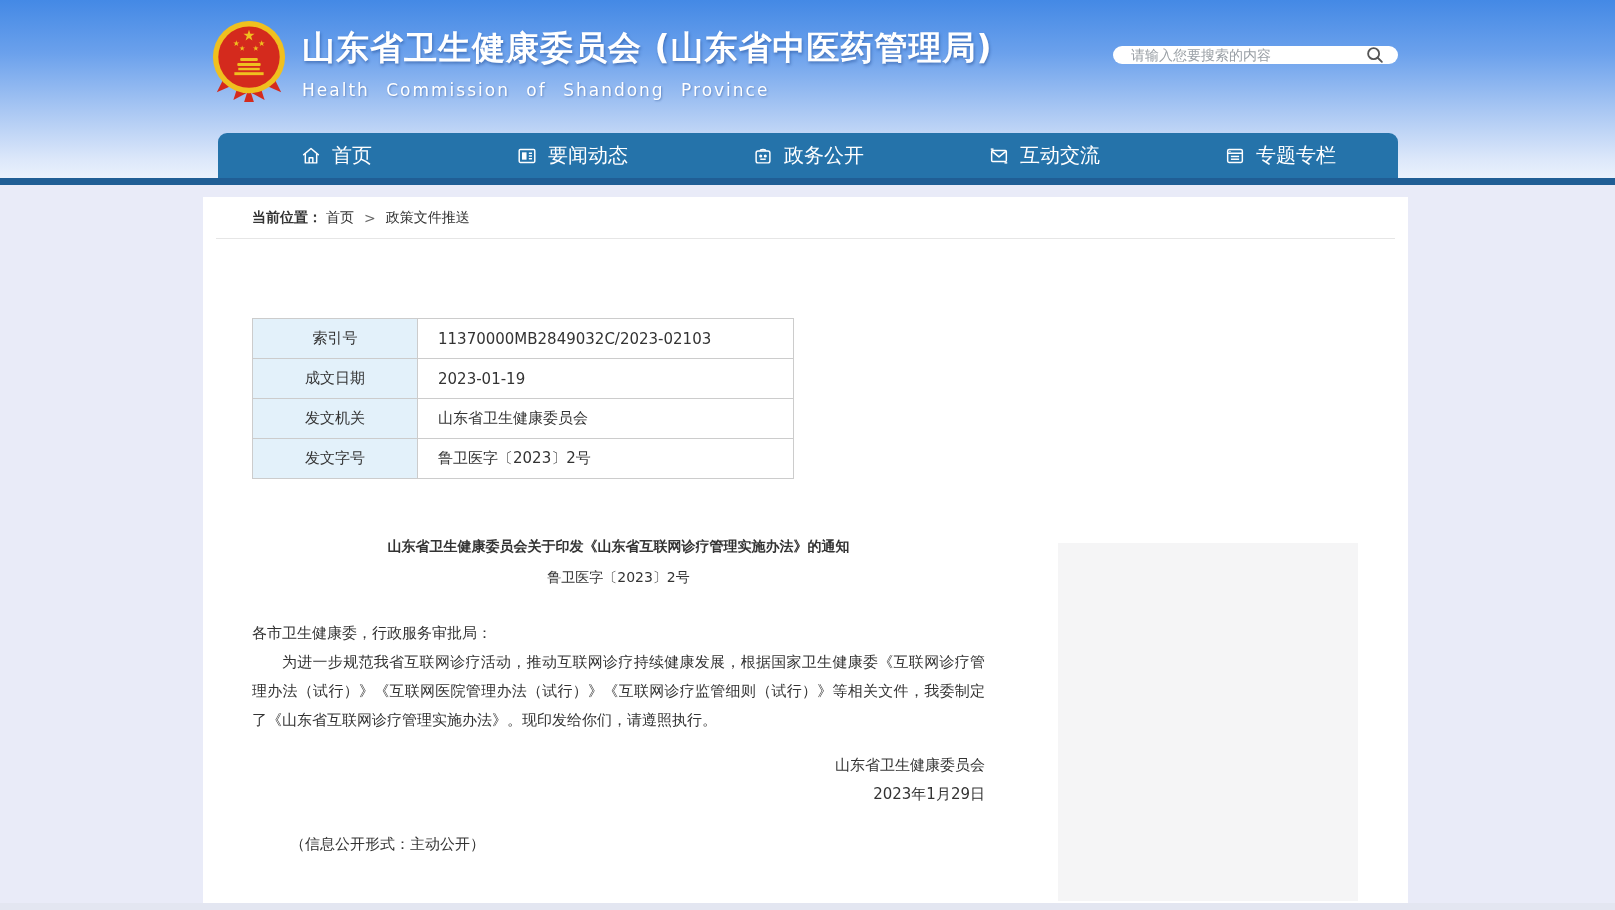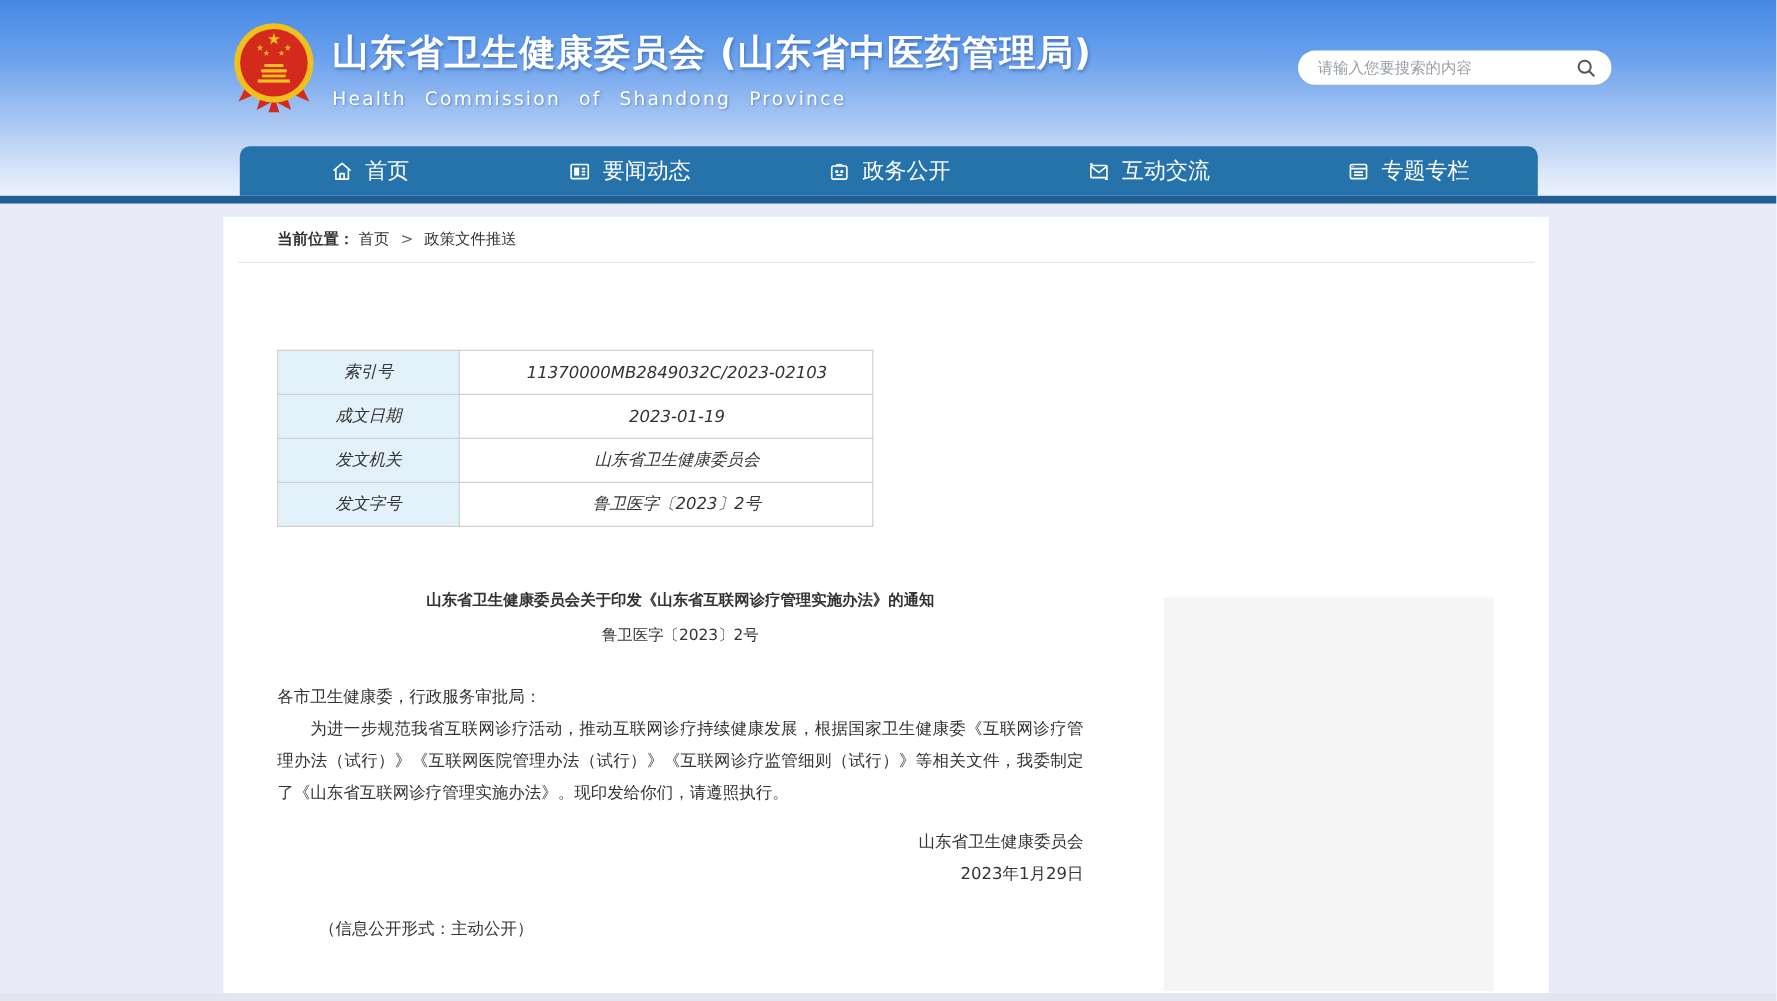--- a/index.html
+++ b/index.html
@@ -24,21 +24,21 @@
   .brand-text { margin-left:14px; }
   .site-title {
     margin-top:14px; font-size:33px; font-weight:bold; color:#ffffff;
     text-shadow:1px 2px 3px rgba(20,60,130,.45); letter-spacing:1px; white-space:nowrap;
   }
   .site-subtitle {
     margin-top:9px; font-size:17px; color:#ffffff; letter-spacing:2px; word-spacing:9px;
     text-shadow:1px 1px 2px rgba(20,60,130,.4);
   }
   .search-box {
-    position:absolute; left:1180px; top:46px; width:285px; height:31px;
+    position:absolute; left:1113px; top:46px; width:285px; height:18px;
     background:#ffffff; border-radius:16px;
     display:flex; align-items:center; padding:0 12px 0 18px;justify-content:center;
   }
   .search-box input {
     flex:1; border:none; outline:none; font-size:14px; color:#333;
     font-family:"DejaVu Sans", sans-serif; background:transparent;
   }
   .search-box input::placeholder { color:#9aa0a6; }
   .search-btn { width:22px; height:22px; cursor:pointer; display:flex; align-items:center; }
   
@@ -60,27 +60,27 @@
     height:41px; display:flex; align-items:center; padding-left:49px;
     font-size:14px; color:#333;
   }
   .crumb-label { font-weight:bold; margin-right:4px; }
   .crumb-link { color:#333; cursor:pointer; text-decoration:none; }
   .crumb-sep { margin:0 10px; color:#666; }
   .crumb-line { border-top:1px solid #e6e6e6; margin:0 13px; }
   
   .meta-wrap { display:flex; margin:79px 0 0 49px; }
   .meta-gap { width:15px; }
-  table.meta { border-collapse:collapse; table-layout:fixed;font-style:italic; }
+  table.meta { border-collapse:collapse; table-layout:fixed; }
   .meta th, .meta td {
     border:1px solid #cccccc; height:40px; font-size:15px; color:#333;
     font-weight:normal;
   }
   .meta th { background:#e3f1fa; text-align:center; }
-  .meta td { padding-left:20px; text-align:center; background:#fff; }
+  .meta td { padding-left:20px; text-align:left; background:#fff; }
   
   .article { width:733px; margin:52px 0 0 49px; color:#333; }
   .article-title {
     font-size:14px; font-weight:bold; text-align:center; line-height:31px; color:#333;
   }
   .doc-number { text-align:center; font-size:14px; margin-top:7px; }
   .body-text { margin-top:32px; font-size:15px; line-height:29px; }
   .para { text-indent:2em; text-align:justify; }
   .sign-block { margin-top:16px; text-align:right; font-size:15px; line-height:29px; }
   .note { margin-top:26px; font-size:15px; padding-left:38px; }

